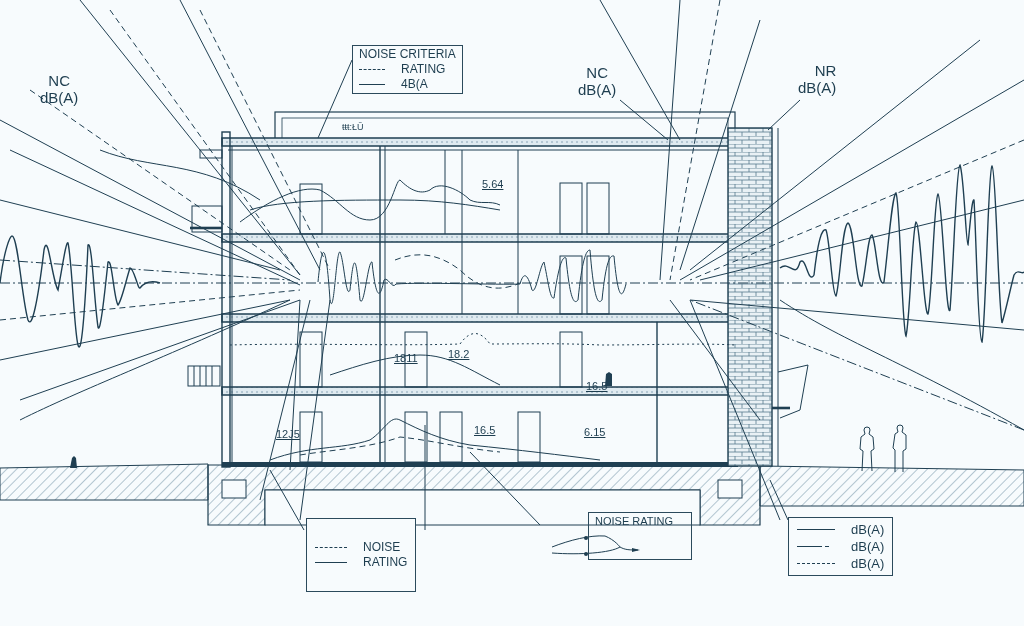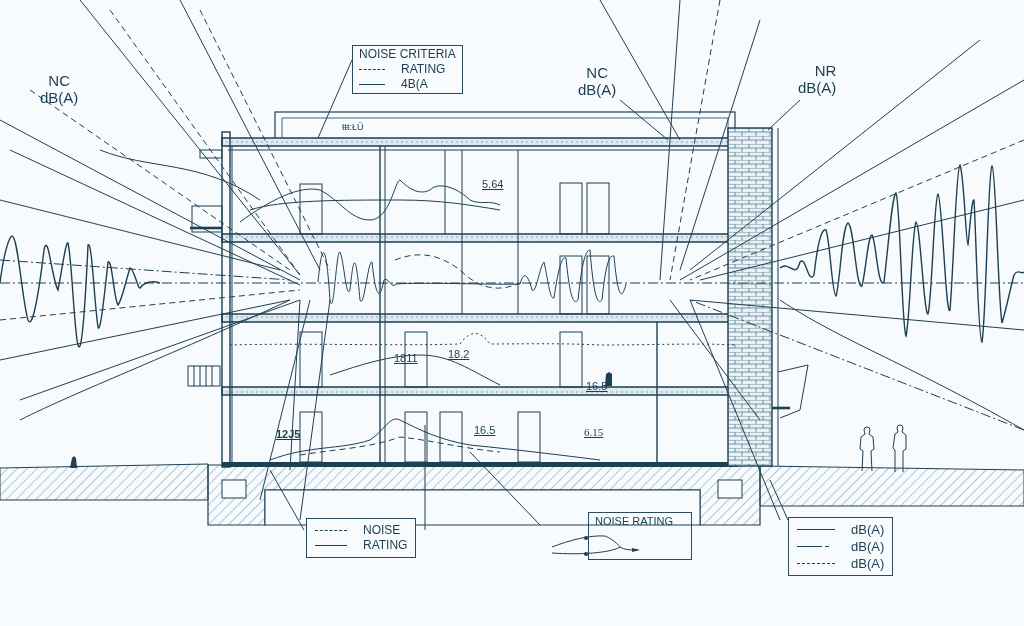--- a/index.html
+++ b/index.html
@@ -192,21 +192,21 @@
   <div class="legend-row">
       <span class="swatch dash" style="width:26px"></span>
       <span>RATING</span>
     </div>
   <div class="legend-row">
       <span class="swatch" style="width:26px"></span>
       <span>4B(A</span>
     </div>
 </div>
 
-<div class="legend" style="left:306px;top:518px;padding:4px 8px;">
+<div class="legend" style="left:306px;top:518px;padding:21px 8px;">
   <div class="legend-row">
       <span class="swatch dash" style="width:32px"></span>
       <span>NOISE</span>
     </div>
   <div class="legend-row">
       <span class="swatch" style="width:32px"></span>
       <span>RATING</span>
     </div>
 </div>
 
@@ -227,15 +227,15 @@
       <span class="swatch dash"></span>
       <span>dB(A)</span>
     </div>
 </div>
 
 <div class="num" style="left:342px;top:122px;text-decoration:none;font-size:9px;">ŧŧŧ:ŁŨ</div>
 <div class="num" style="left:482px;top:178px;">5.64</div>
 <div class="num" style="left:394px;top:352px;">1811</div>
 <div class="num" style="left:448px;top:348px;">18.2</div>
 <div class="num" style="left:586px;top:344px;margin-top:36px;">16.5</div>
-<div class="num" style="left:276px;top:428px;font-weight:bold;">12J5</div>
+<div class="num" style="left:276px;top:428px;">12J5</div>
 <div class="num" style="left:474px;top:424px;">16.5</div>
-<div class="num" style="left:584px;top:426px;font-family:Liberation Serif, serif;">6.15</div>
+<div class="num" style="left:584px;top:426px;">6.15</div>
 
 </body></html>

